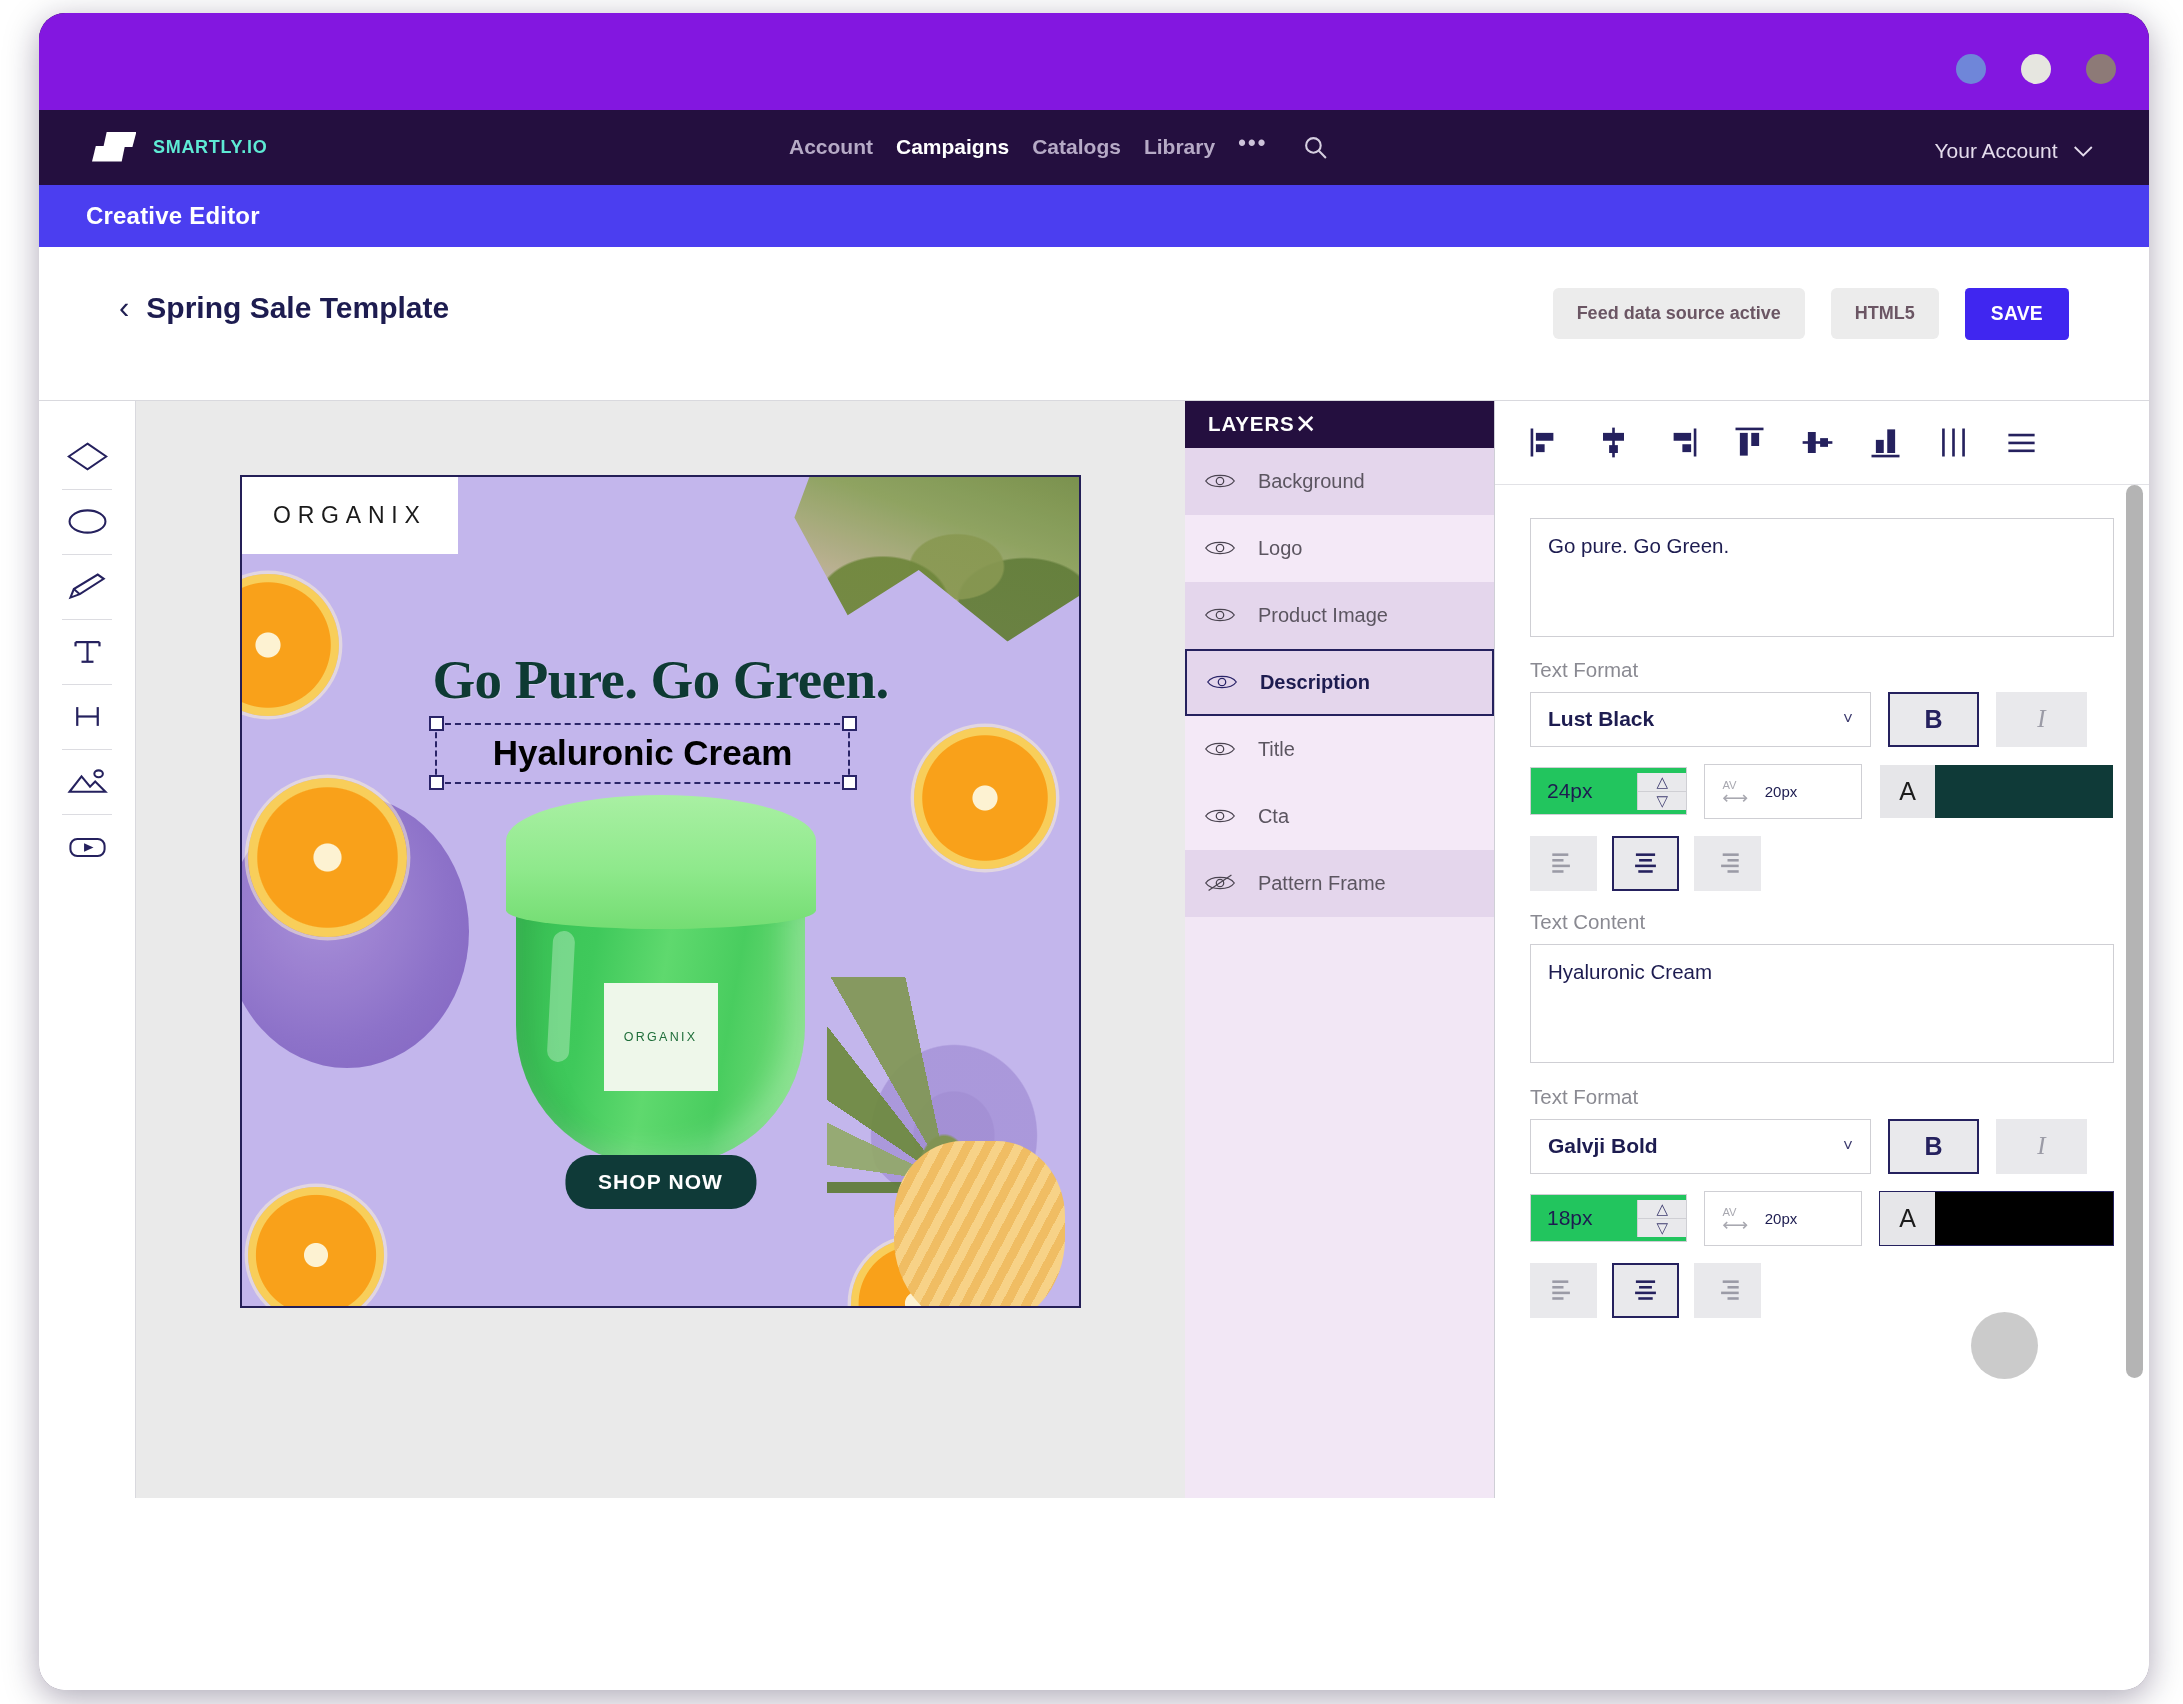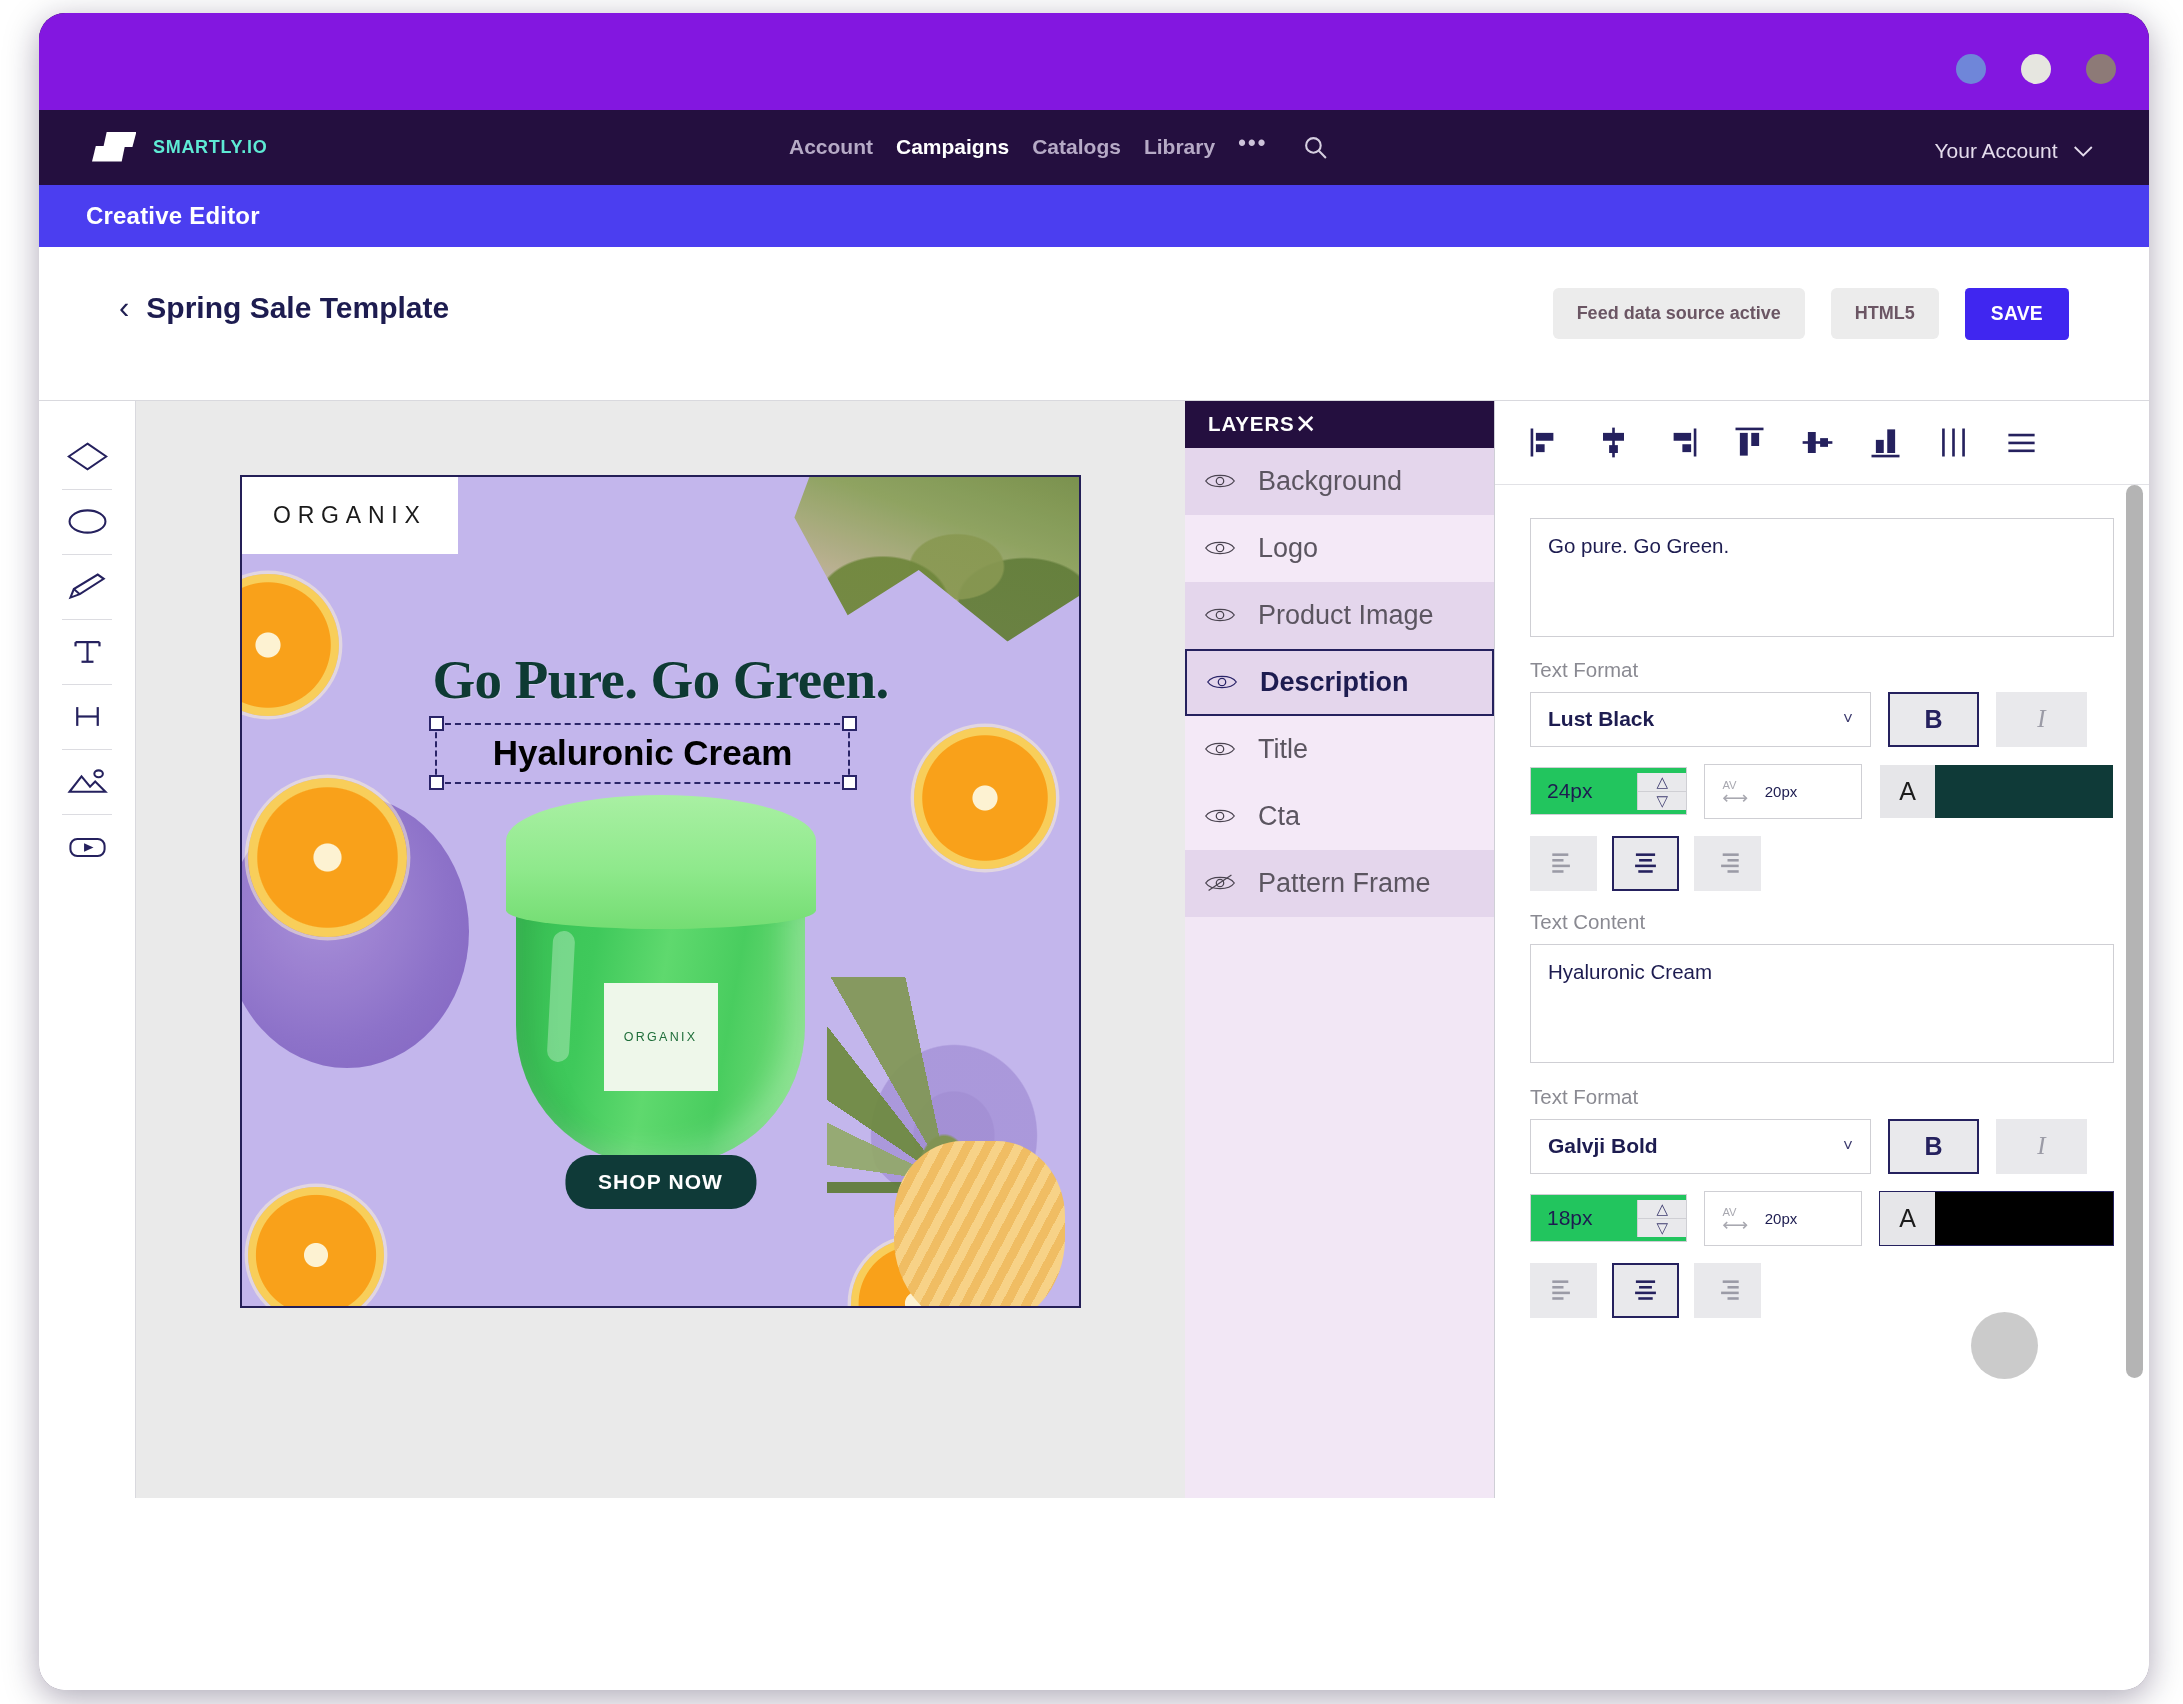--- a/index.html
+++ b/index.html
@@ -301,21 +301,21 @@
     height: 67px; display: flex; align-items: center; gap: 21.6px;
     padding: 0 19.3px; cursor: pointer; position: relative;
   }
   .layer-row.shade-a { background: #e4d6ec; }
   .layer-row.shade-b { background: #f4e9f7; }
   .layer-row.selected {
     background: #e4d6ec;
     border: 2.3px solid #25215e;
   }
   .layer-row svg { width: 32px; height: 24px; flex: 0 0 auto; }
-  .layer-label { color: #5b5560; font-size: 27px; }
+  .layer-label { color: #5b5560; font-size: 20px; }
   .layer-row.selected .layer-label { color: #1d1c50; font-weight: 700; }
   .layers-filler { flex: 1; background: #f2e7f5; }
 
   
   .props-panel {
     flex: 1; height: 100%;
     background: #ffffff;
     display: flex; flex-direction: column;
     position: relative;
     overflow: hidden;

